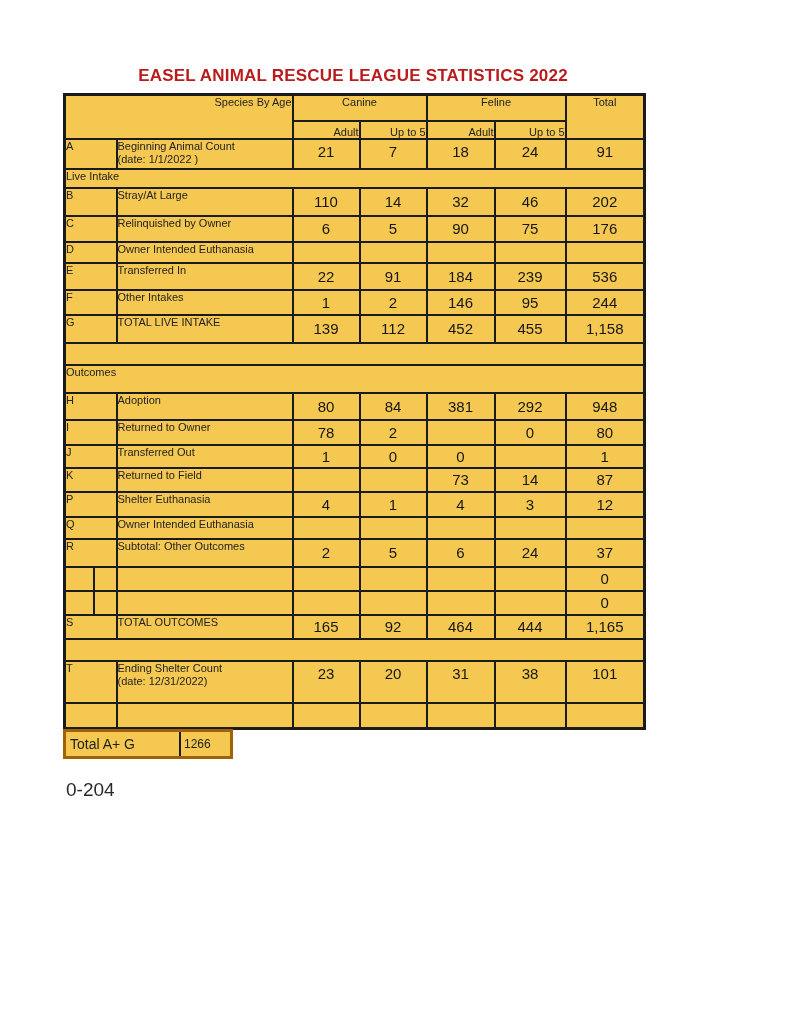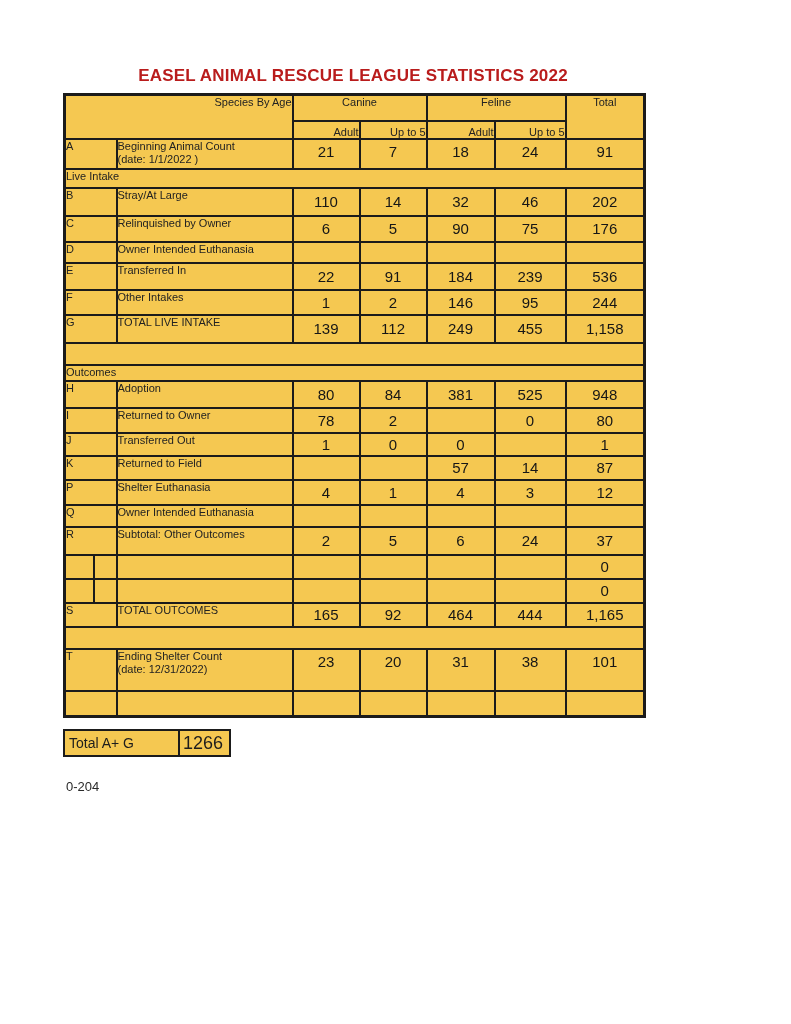--- a/index.html
+++ b/index.html
@@ -38,32 +38,32 @@
   td.label{font-size:11px;text-align:left;vertical-align:top;padding:1px 0 0 4px;color:#222;margin-top:39px;}
   td.label .ln{line-height:13px;}
   td.value{font-size:15px;text-align:center;vertical-align:middle;color:#161616;}
   tr.two-line td.value{vertical-align:top;padding-top:3px;}
   td.section{font-size:11px;text-align:left;vertical-align:top;padding:2px 0 0 3px;color:#222;}
   td.spacer{background:#f5c851;}
 
   table.summary-table{
     position:absolute;top:729px;left:63px;width:159px;
     border-collapse:collapse;table-layout:fixed;
-    border:1px solid #a16207;background:#f5c851;
+    border:3px solid #a16207;background:#f5c851;
   }
   table.summary-table td{
     border:2px solid #1b1b1b;background:#f5c851;
     height:22px;vertical-align:middle;overflow:hidden;white-space:nowrap;
   }
   td.s-label{width:108px;font-size:14px;padding-left:4px;color:#1d1d1d;}
-  td.s-value{width:45px;font-size:18px;padding-left:3px;color:#1d1d1d;}
+  td.s-value{width:45px;font-size:12px;padding-left:3px;color:#1d1d1d;}
 
   .footer-code{
     position:absolute;top:779px;left:66px;
-    font-size:13px;color:#2a2a2a;
+    font-size:19px;color:#2a2a2a;
   }
 </style>
 </head>
 <body>
 
 <div class="page">
 
   <h1 class="title">EASEL ANIMAL RESCUE LEAGUE STATISTICS 2022</h1>
 
   <table class="main-table">
@@ -162,39 +162,39 @@
           <td class="value">95</td>
           <td class="value total">244</td>
         </tr>
         <tr style="height: 28px;">
           <td class="letter" colspan="2">G</td>
           <td class="label">
             <div class="ln">TOTAL LIVE INTAKE</div>
           </td>
           <td class="value">139</td>
           <td class="value">112</td>
-          <td class="value">249</td>
+          <td class="value">452</td>
           <td class="value">455</td>
           <td class="value total">1,158</td>
         </tr>
         <tr style="height: 22px;">
           <td class="spacer" colspan="8"></td>
         </tr>
-        <tr style="height: 16px;">
+        <tr style="height: 28px;">
           <td class="section" colspan="8">Outcomes</td>
         </tr>
         <tr style="height: 27px;">
           <td class="letter" colspan="2">H</td>
           <td class="label">
             <div class="ln">Adoption</div>
           </td>
           <td class="value">80</td>
           <td class="value">84</td>
           <td class="value">381</td>
-          <td class="value">525</td>
+          <td class="value">292</td>
           <td class="value total">948</td>
         </tr>
         <tr style="height: 25px;">
           <td class="letter" colspan="2">I</td>
           <td class="label">
             <div class="ln">Returned to Owner</div>
           </td>
           <td class="value">78</td>
           <td class="value">2</td>
           <td class="value"></td>
@@ -212,21 +212,21 @@
           <td class="value"></td>
           <td class="value total">1</td>
         </tr>
         <tr style="height: 24px;">
           <td class="letter" colspan="2">K</td>
           <td class="label">
             <div class="ln">Returned to Field</div>
           </td>
           <td class="value"></td>
           <td class="value"></td>
-          <td class="value">57</td>
+          <td class="value">73</td>
           <td class="value">14</td>
           <td class="value total">87</td>
         </tr>
         <tr style="height: 25px;">
           <td class="letter" colspan="2">P</td>
           <td class="label">
             <div class="ln">Shelter Euthanasia</div>
           </td>
           <td class="value">4</td>
           <td class="value">1</td>

